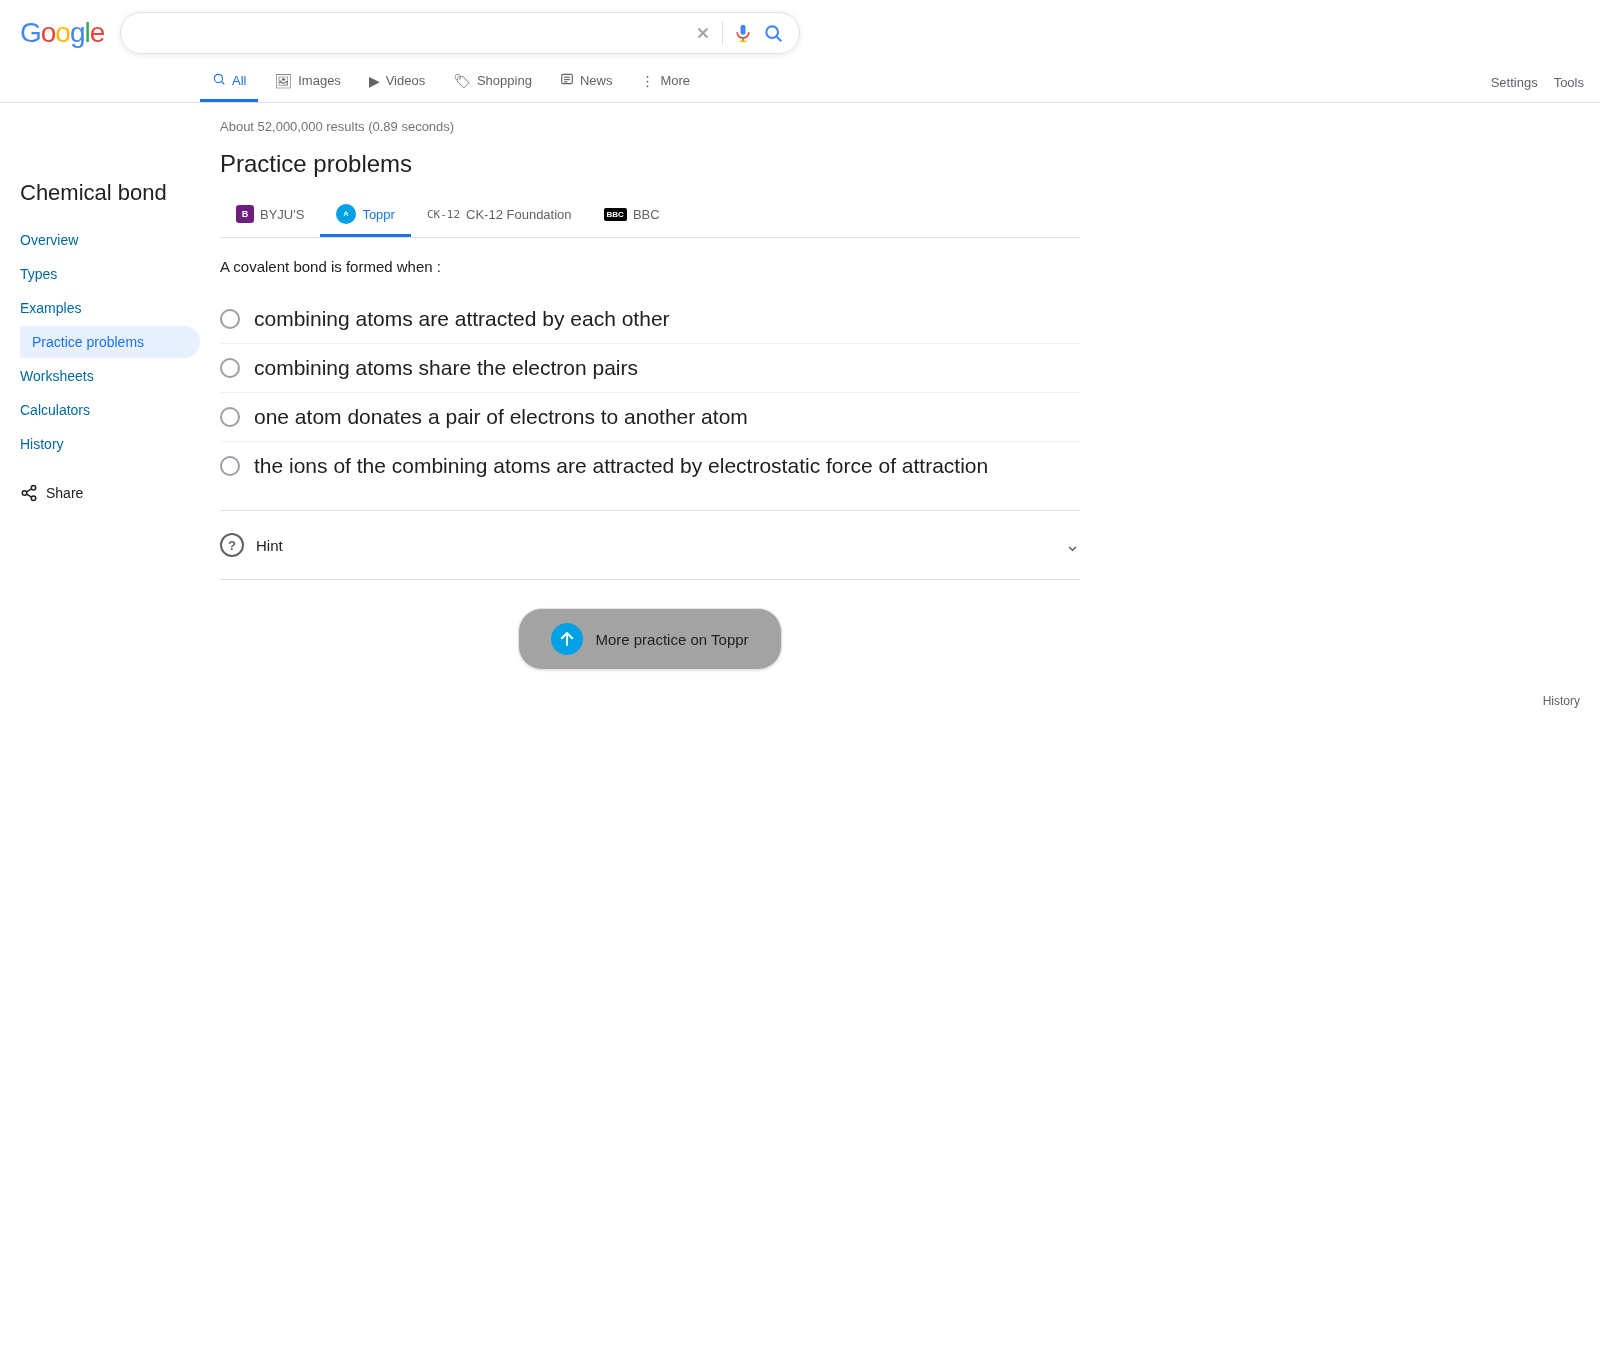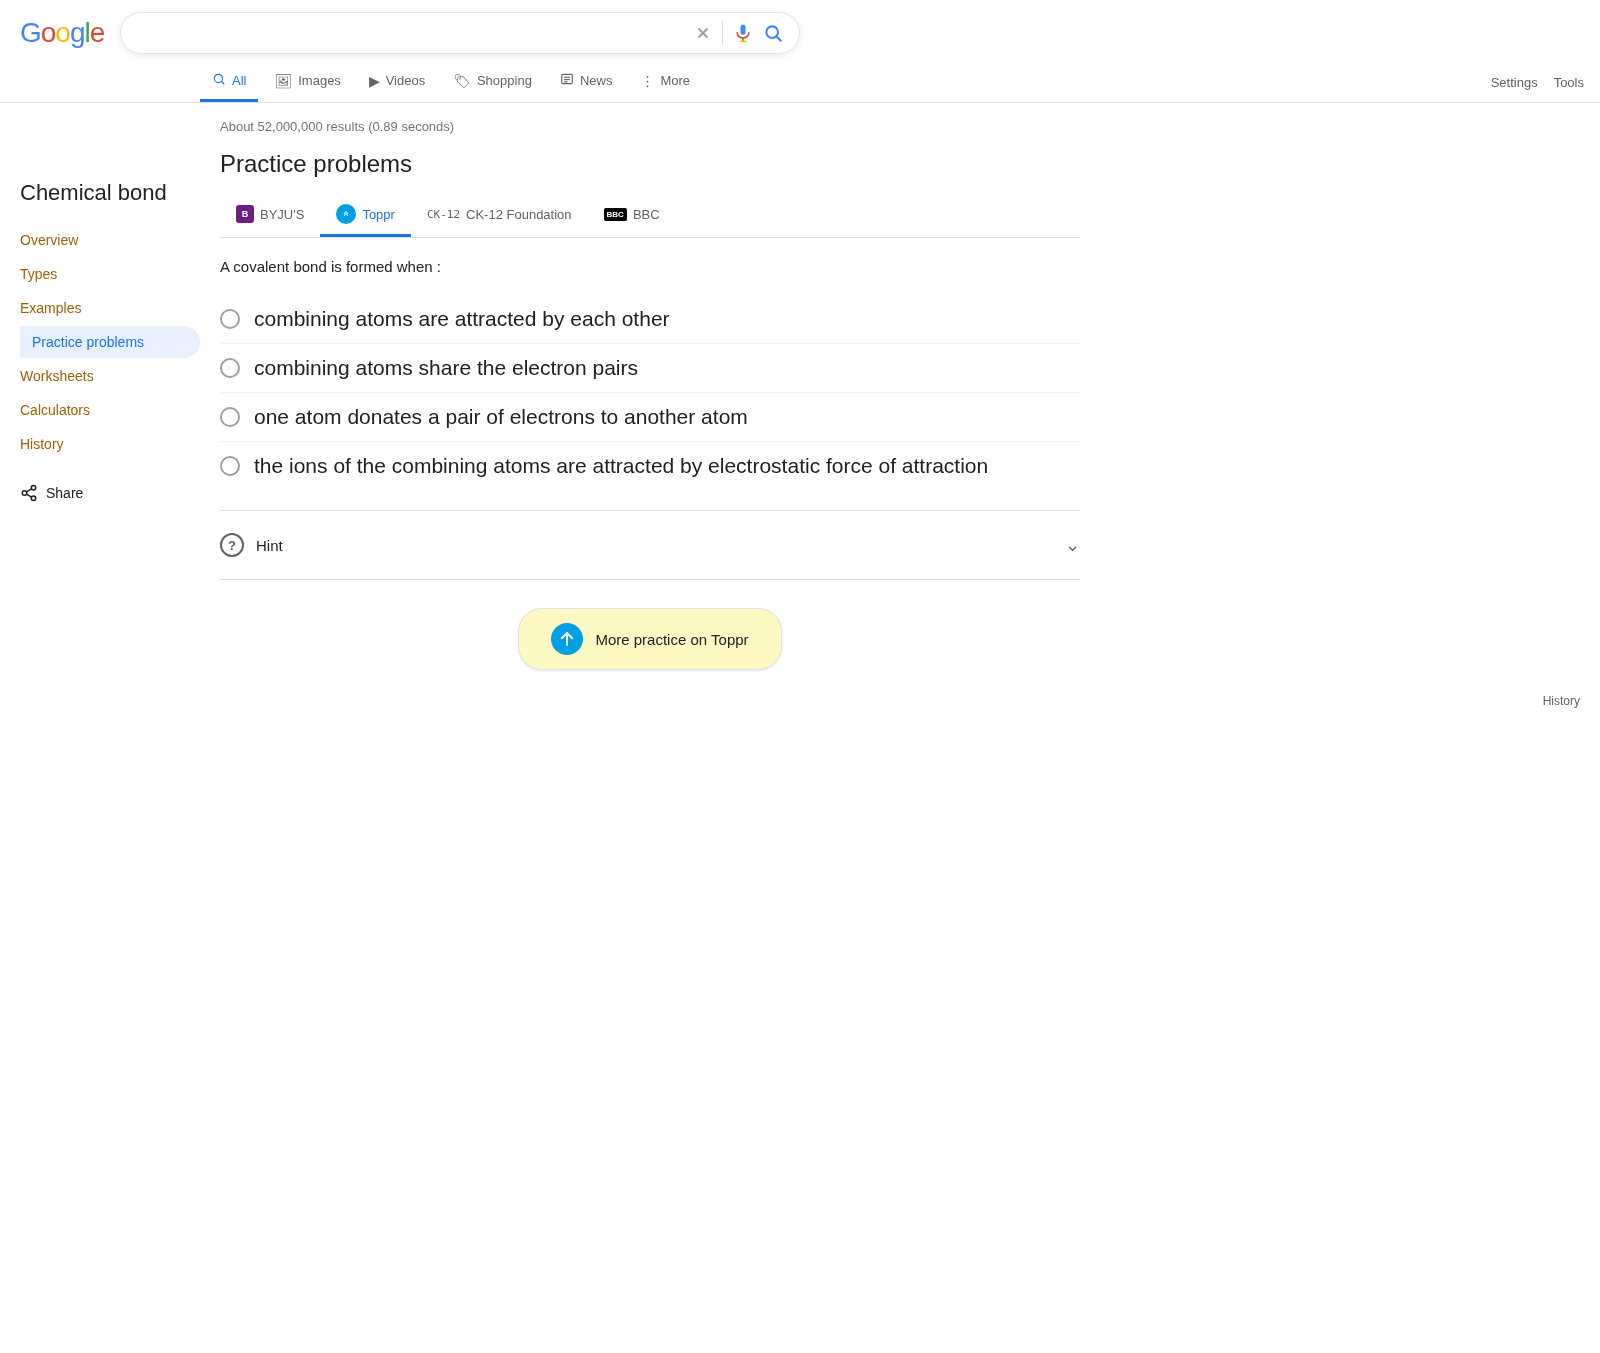--- a/index.html
+++ b/index.html
@@ -31,21 +31,21 @@
     .nav-settings { margin-left: auto; display: flex; gap: 16px; align-items: center; color: #5f6368; font-size: 13px; cursor: pointer; padding: 10px 16px; }
 
     
     .main { display: flex; padding: 16px 0 0 20px; }
 
     
     .sidebar { width: 180px; flex-shrink: 0; padding-top: 60px; }
     .sidebar-title { font-size: 22px; font-weight: 400; line-height: 1.3; margin-bottom: 16px; color: #202124; }
     .sidebar-nav { list-style: none; }
     .sidebar-nav li { margin-bottom: 2px; }
-    .sidebar-nav a { display: block; padding: 8px 12px 8px 0; color: #a16207; text-decoration: none; font-size: 14px; border-radius: 0 20px 20px 0; cursor: pointer; }
+    .sidebar-nav a { display: block; padding: 8px 12px 8px 0; color: #0369a1; text-decoration: none; font-size: 14px; border-radius: 0 20px 20px 0; cursor: pointer; }
     .sidebar-nav a.active { background: #e8f0fe; color: #1a73e8; font-weight: 500; padding-left: 12px; }
     .sidebar-share { display: flex; align-items: center; gap: 8px; padding: 16px 0; color: #202124; cursor: pointer; font-size: 14px; margin-top: 8px; }
 
     
     .content { flex: 1; padding: 0 20px 0 20px; max-width: 900px; }
     .results-count { color: #70757a; font-size: 13px; margin-bottom: 16px; }
 
     
     .widget-title { font-size: 24px; font-weight: 400; margin-bottom: 16px; }
 
@@ -85,21 +85,21 @@
     .nav-row { display: flex; align-items: center; padding: 16px 0; border-top: 1px solid #e0e0e0; }
     .nav-back { color: #1a73e8; font-size: 14px; font-weight: 500; cursor: pointer; text-decoration: none; }
     .dots-container { flex: 1; display: flex; justify-content: center; align-items: center; gap: 8px; }
     .dot { width: 8px; height: 8px; border-radius: 50%; background: #e0e0e0; }
     .dot.active { background: #4285F4; width: 10px; height: 10px; }
     .nav-skip { color: #1a73e8; font-size: 14px; font-weight: 500; cursor: pointer; margin-right: 16px; }
     .nav-submit { color: #9aa0a6; font-size: 14px; cursor: default; }
 
     
     .more-practice-wrap { display: flex; justify-content: center; padding: 20px 0 16px; }
-    .more-practice-btn { display: flex; align-items: center; gap: 12px; padding: 14px 32px; border: 1px solid #e0e0e0; border-radius: 24px; background: #fef9c3; cursor: pointer; font-size: 15px; color: #202124; box-shadow: 0 1px 3px rgba(0,0,0,0.1); }
+    .more-practice-btn { display: flex; align-items: center; gap: 12px; padding: 14px 32px; border: 1px solid #e0e0e0; border-radius: 24px; background: #a3a3a3; cursor: pointer; font-size: 15px; color: #202124; box-shadow: 0 1px 3px rgba(0,0,0,0.1); }
     .toppr-circle { width: 32px; height: 32px; border-radius: 50%; background: #00a0e4; display: flex; align-items: center; justify-content: center; }
 
     
     .feedback-area { display: flex; justify-content: flex-end; padding: 8px 20px 20px 0; }
     .feedback-btn { color: #5f6368; font-size: 12px; cursor: pointer; }
   </style>
 </head>
 <body>
 
 <div class="header">

